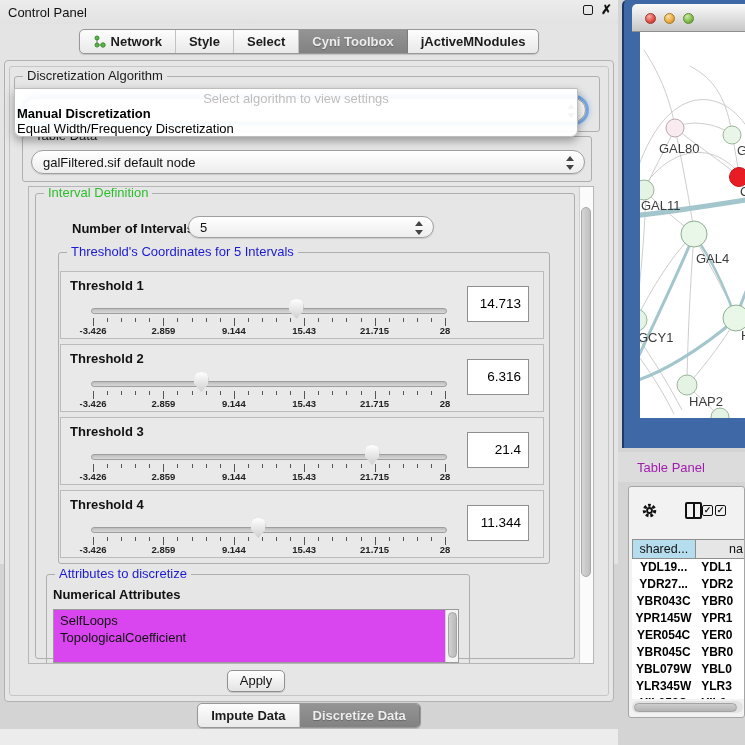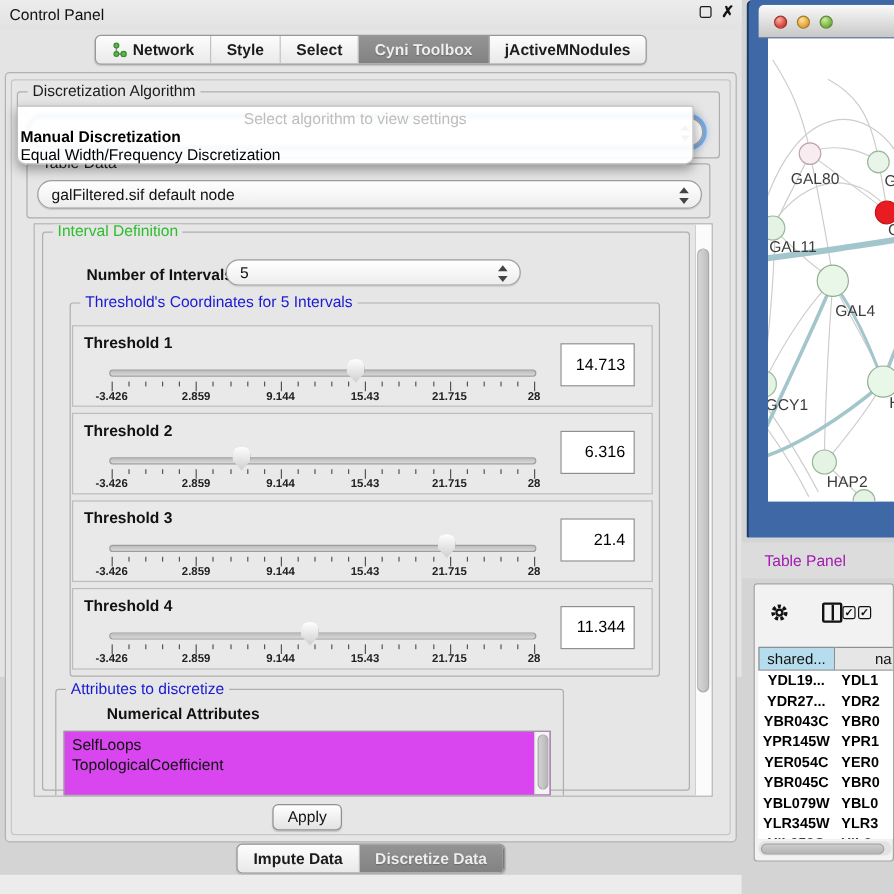--- a/index.html
+++ b/index.html
@@ -78,21 +78,21 @@
               filter:drop-shadow(0 0 1px #777); z-index:3; }
   .ruler { position:absolute; left:2px; top:12px; width:352px; height:8px; }
   .ruler i { position:absolute; top:0; width:1px; background:#555; }
   .tlabels { position:absolute; left:2px; top:19px; width:352px; height:11px; }
   .tlabels span { position:absolute; transform:translateX(-50%); font-size:9.5px; font-weight:bold; color:#222; white-space:nowrap; }
   .valbox { position:absolute; right:14px; top:14px; width:62px; height:36px; background:#fff;
             border:1px solid #8f8f8f; font-size:13.5px; color:#000; text-align:right;
             line-height:34px; padding-right:7px; }
 
   #attr-group { left:10px; top:380px; width:424px; height:92px; }
-  #attr-title { position:absolute; left:6px; top:12px; font-size:13px; font-weight:bold; color:#111;margin-left:36px; }
+  #attr-title { position:absolute; left:6px; top:12px; font-size:13px; font-weight:bold; color:#111; }
   #attr-list { position:absolute; left:6px; top:34px; width:406px; height:54px; background:#d946ef;
                border:1px solid #9a9a9a; overflow:hidden; }
   #attr-list ul { list-style:none; padding:2px 0 0 6px; }
   #attr-list li { font-size:13px; color:#111; height:17px; line-height:17px; }
   #attr-scroll { position:absolute; right:0; top:0; width:13px; height:100%;
                  background:#f4f4f4; border-left:1px solid #d0d0d0; }
   #attr-scroll .thumb { position:absolute; left:1.5px; top:2px; width:9px; height:46px; border-radius:5px;
                         background:linear-gradient(90deg,#d2d2d2,#b8b8b8); border:1px solid #a5a5a5; }
 
   #apply-btn { position:absolute; left:227px; top:670px; width:58px; height:22px;

